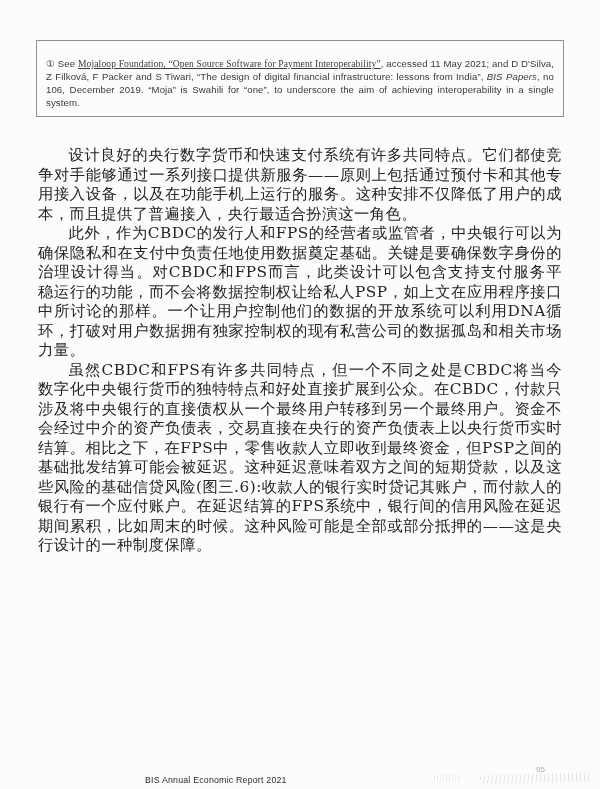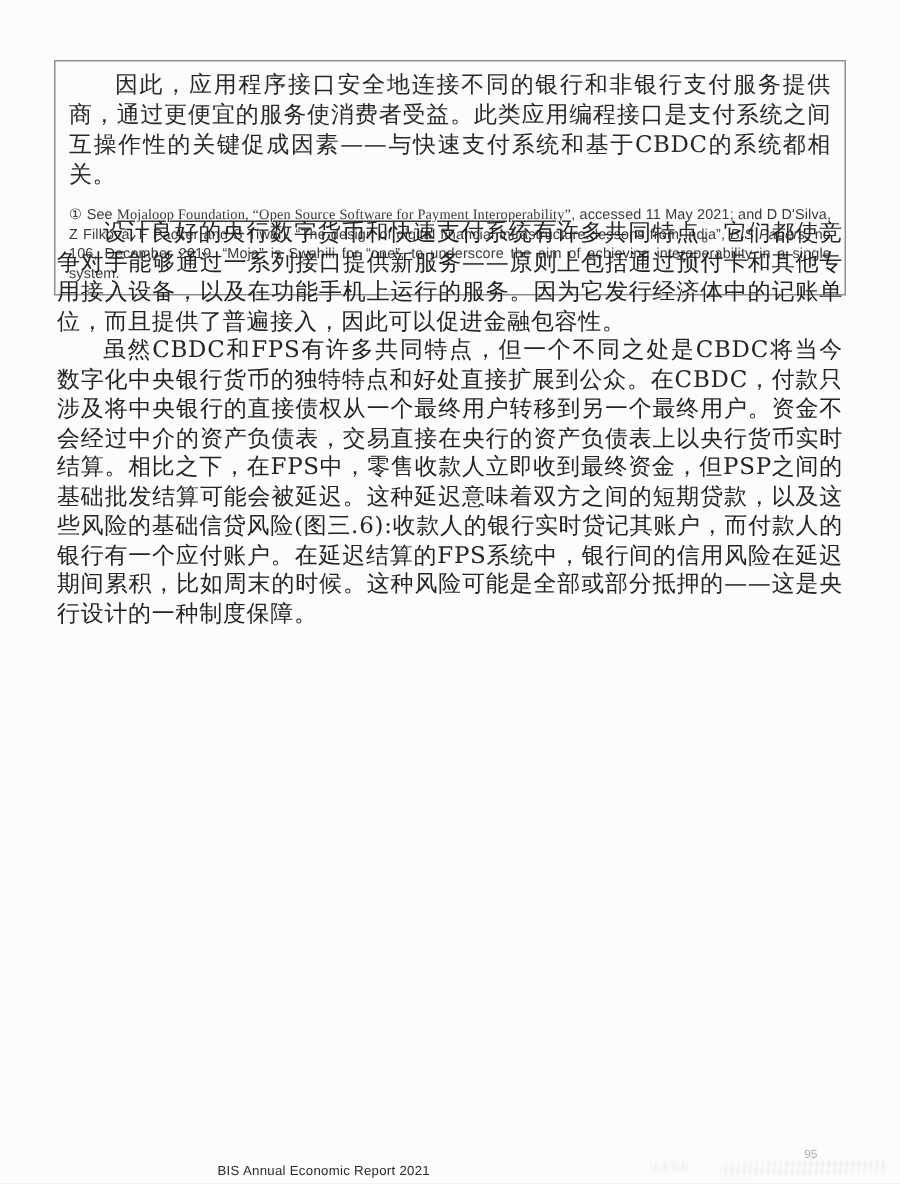--- a/index.html
+++ b/index.html
@@ -114,26 +114,26 @@
     opacity: 0.4;
     filter: blur(0.6px);
   }
 </style>
 </head>
 <body>
 
 <div class="page">
 
   <div class="callout">
-    <p class="callout-text">因此，应用程序接口安全地连接不同的银行和非银行支付服务提供商，通过更便宜的服务使消费者受益。此类应用编程接口是支付系统之间互操作性的关键促成因素——与快速支付系统和基于CBDC的系统都相关。</p>
     <p class="footnote"><span class="fn-marker">①</span><span>See </span><span class="fn-link">Mojaloop Foundation, “Open Source Software for Payment Interoperability”</span><span>, accessed 11 May 2021; and D D'Silva, Z Filková, F Packer and S Tiwari, “The design of digital financial infrastructure: lessons from India”, </span><span class="fn-italic">BIS Papers</span><span>, no 106, December 2019. “Moja” is Swahili for “one”, to underscore the aim of achieving interoperability in a single system.</span></p>
   </div>
 
   <div class="body-text">
-    <p class="para">设计良好的央行数字货币和快速支付系统有许多共同特点。它们都使竞争对手能够通过一系列接口提供新服务——原则上包括通过预付卡和其他专用接入设备，以及在功能手机上运行的服务。因为它发行经济体中的记账单位，而且提供了普遍接入，因此可以促进金融包容性。</p>
+    <p class="para">设计良好的央行数字货币和快速支付系统有许多共同特点。它们都使竞争对手能够通过一系列接口提供新服务——原则上包括通过预付卡和其他专用接入设备，以及在功能手机上运行的服务。这种安排不仅降低了用户的成本，而且提供了普遍接入，央行最适合扮演这一角色。</p>
+    <p class="para">此外，作为CBDC的发行人和FPS的经营者或监管者，中央银行可以为确保隐私和在支付中负责任地使用数据奠定基础。关键是要确保数字身份的治理设计得当。对CBDC和FPS而言，此类设计可以包含支持支付服务平稳运行的功能，而不会将数据控制权让给私人PSP，如上文在应用程序接口中所讨论的那样。一个让用户控制他们的数据的开放系统可以利用DNA循环，打破对用户数据拥有独家控制权的现有私营公司的数据孤岛和相关市场力量。</p>
     <p class="para">虽然CBDC和FPS有许多共同特点，但一个不同之处是CBDC将当今数字化中央银行货币的独特特点和好处直接扩展到公众。在CBDC，付款只涉及将中央银行的直接债权从一个最终用户转移到另一个最终用户。资金不会经过中介的资产负债表，交易直接在央行的资产负债表上以央行货币实时结算。相比之下，在FPS中，零售收款人立即收到最终资金，但PSP之间的基础批发结算可能会被延迟。这种延迟意味着双方之间的短期贷款，以及这些风险的基础信贷风险(图三.6):收款人的银行实时贷记其账户，而付款人的银行有一个应付账户。在延迟结算的FPS系统中，银行间的信用风险在延迟期间累积，比如周末的时候。这种风险可能是全部或部分抵押的——这是央行设计的一种制度保障。</p>
   </div>
 
   <span class="footer-title">BIS Annual Economic Report 2021</span>
 
   <span class="page-number">95</span>
 
   <span class="smudge"></span>
   <span class="smudge-left"></span>
 

